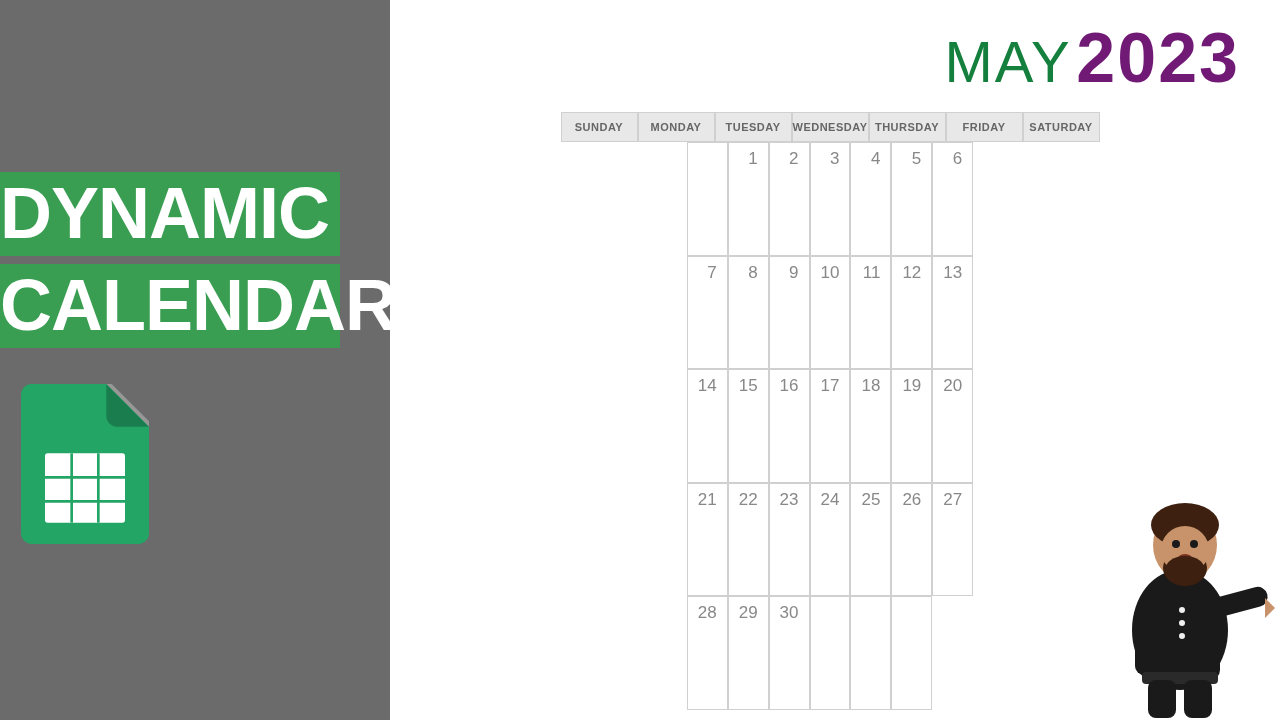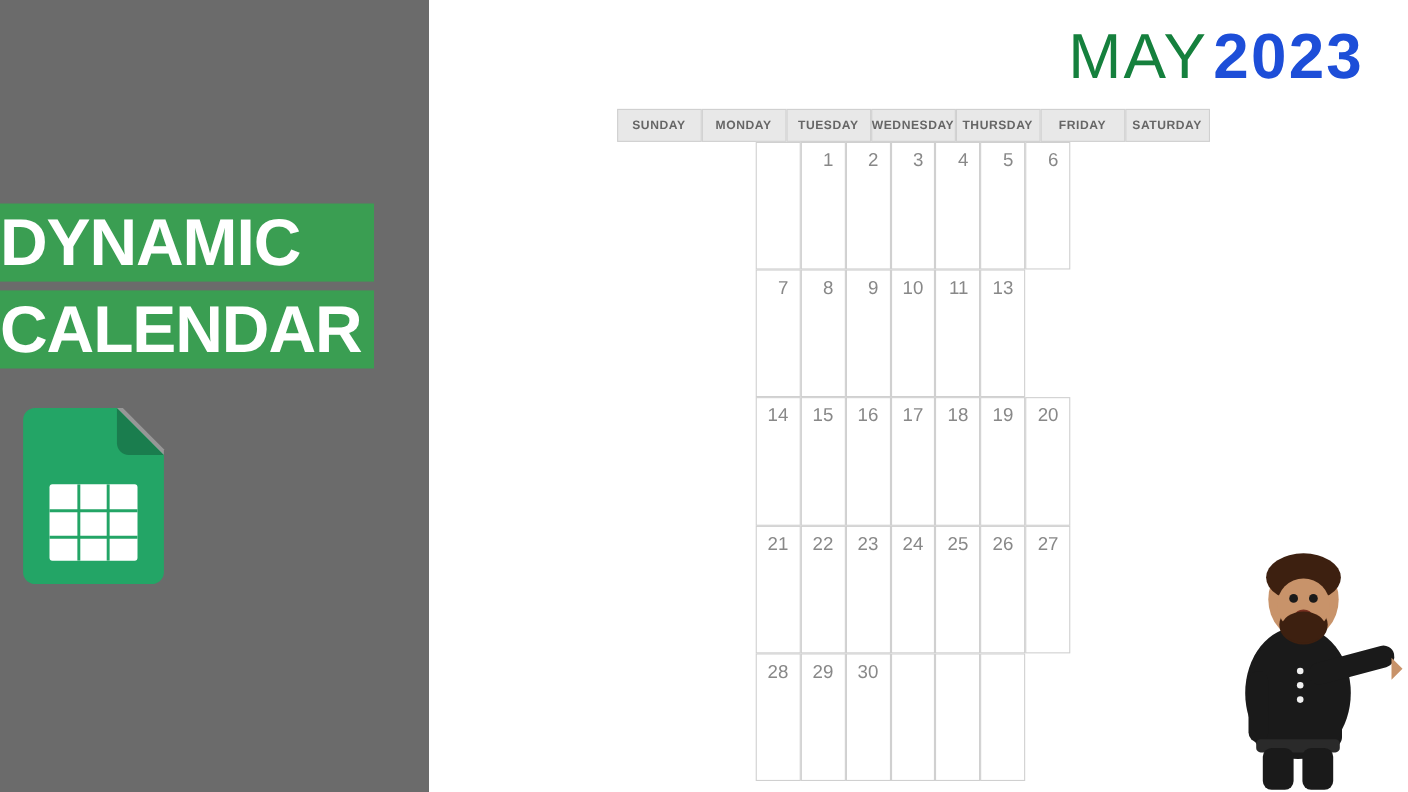--- a/index.html
+++ b/index.html
@@ -24,21 +24,21 @@
       flex-shrink: 0;
     }
 
     .title-block {
       width: 100%;
     }
 
     .title-line {
       background: #3a9e52;
       color: #ffffff;
-      font-size: 60px;
+      font-size: 72px;
       font-weight: 900;
       line-height: 1.05;
       padding: 4px 12px 4px 0;
       letter-spacing: -1px;
       display: inline-block;
       width: 340px;
       text-align: left;
       margin-bottom: 4px;
     }
 
@@ -70,23 +70,23 @@
     }
 
     .month-name {
       font-size: 58px;
       font-weight: 300;
       color: #15803d;
       letter-spacing: 2px;
     }
 
     .year-name {
-      font-size: 58px;
+      font-size: 70px;
       font-weight: 700;
-      color: #1d4ed8;
+      color: #701a75;
       letter-spacing: 2px;
     }
 
     
     .calendar-grid {
       flex: 1;
       display: flex;
       flex-direction: column;
       align-items: center;
     }
@@ -210,20 +210,21 @@
           <div class="calendar-cell">4</div>
           <div class="calendar-cell">5</div>
           <div class="calendar-cell">6</div>
         </div>
         <div class="calendar-row">
           <div class="calendar-cell">7</div>
           <div class="calendar-cell">8</div>
           <div class="calendar-cell">9</div>
           <div class="calendar-cell">10</div>
           <div class="calendar-cell">11</div>
+          <div class="calendar-cell">12</div>
           <div class="calendar-cell">13</div>
         </div>
         <div class="calendar-row">
           <div class="calendar-cell">14</div>
           <div class="calendar-cell">15</div>
           <div class="calendar-cell">16</div>
           <div class="calendar-cell">17</div>
           <div class="calendar-cell">18</div>
           <div class="calendar-cell">19</div>
           <div class="calendar-cell">20</div>

